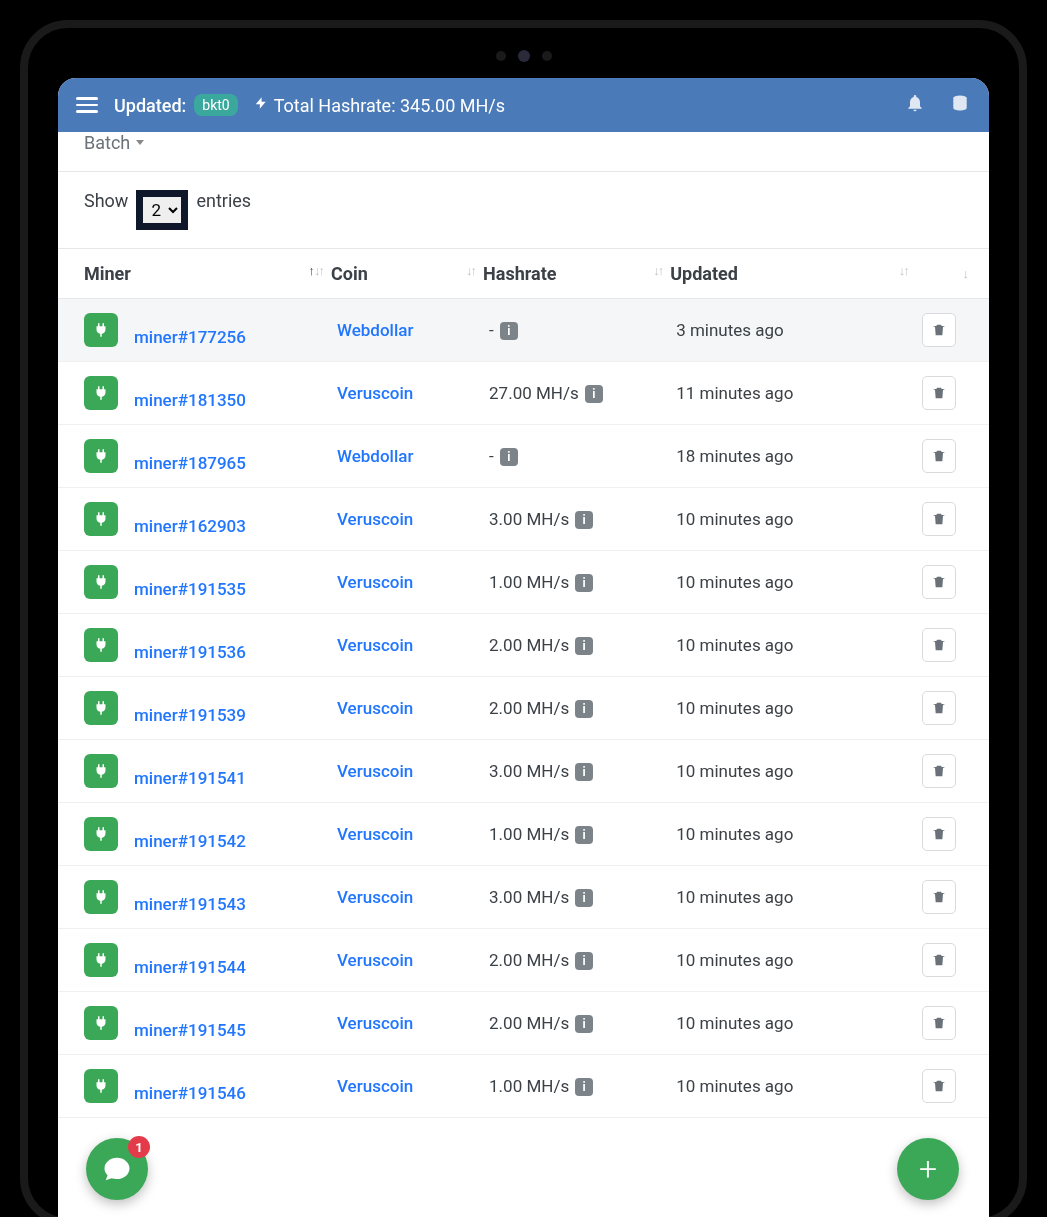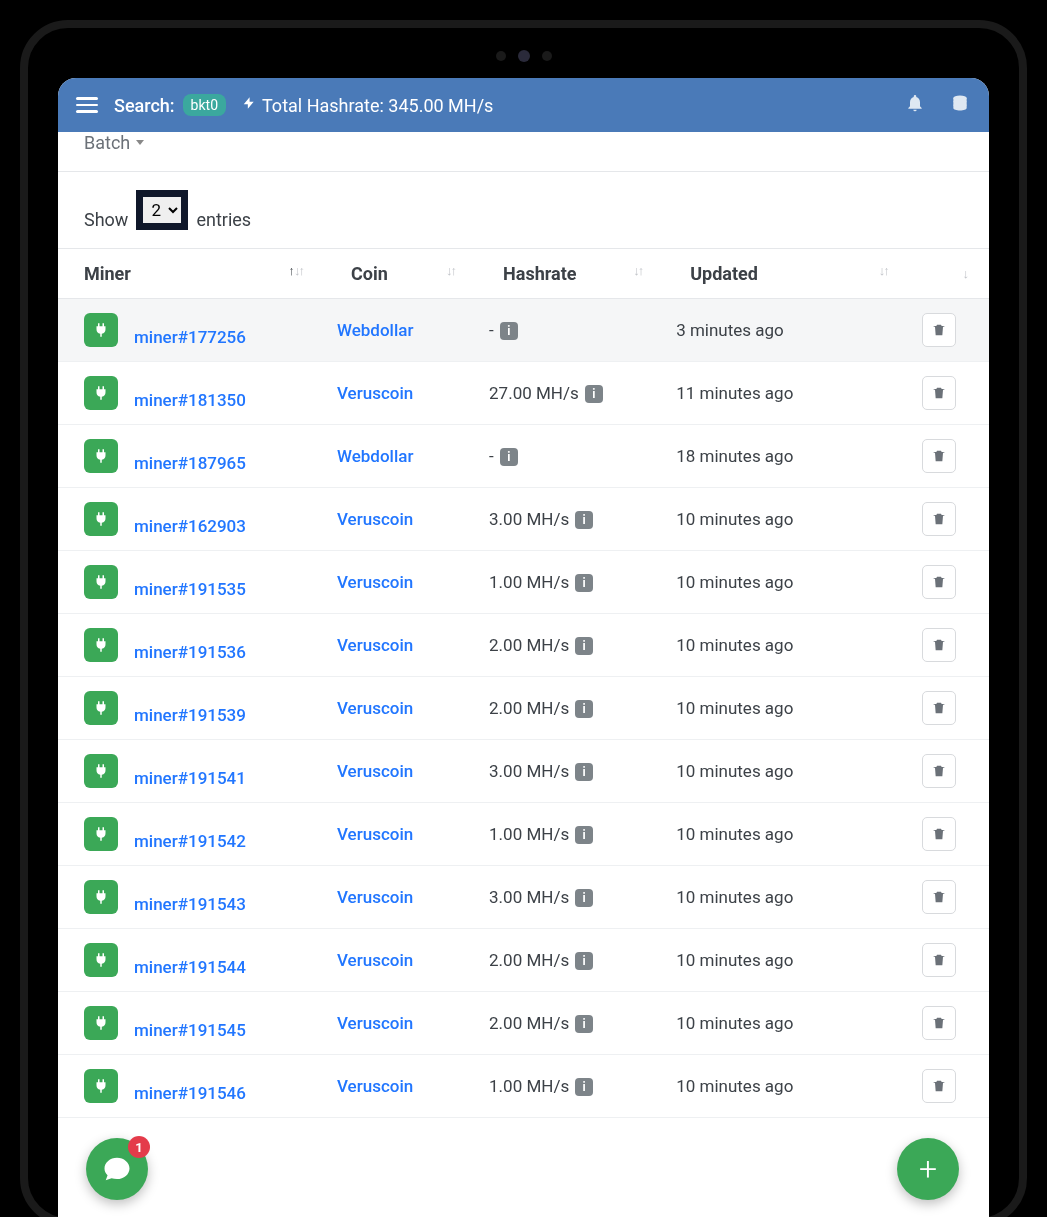--- a/index.html
+++ b/index.html
@@ -19,26 +19,26 @@
 .top-right{margin-left:auto;display:flex;gap:24px;align-items:center}
 .icon-btn{cursor:pointer;color:#dfe8f2}
 .page-header{padding:22px 26px 14px}
 .page-title{font-size:30px;font-weight:700;color:#2a2e33;display:inline}
 .page-sub{font-size:20px;color:#888;font-weight:400;margin-left:6px}
 .batch-row{padding:0 26px 18px}
 .batch-btn{color:#6b7178;font-size:18px;background:none;border:none;cursor:pointer;display:flex;align-items:center;gap:6px}
 .caret-down{width:0;height:0;border-left:4px solid transparent;border-right:4px solid transparent;border-top:5px solid #888}
 .table-card{border-top:1px solid #e5e7ea;margin:0}
 .table-controls{display:flex;align-items:center;padding:18px 26px;font-size:18px;color:#3c4147}
-.controls-left{display:flex;align-items:flex-end;gap:8px}
+.controls-left{display:flex;align-items:flex-start;gap:8px}
 .len-select{font-size:17px;padding:2px 4px;border:7px solid #0f172a;background:#efefef;width:52px}
 .controls-right{margin-left:auto;display:flex;align-items:center;gap:10px}
 .search-input{border:1px solid #d0d3d8;border-radius:4px;padding:6px 10px;width:210px;font-size:16px}
 table{width:100%;border-collapse:collapse}
-thead th{text-align:left;padding:14px 24px;font-size:18px;font-weight:700;color:#3c4147;border-bottom:1px solid #e5e7ea;border-top:1px solid #e5e7ea}
+thead th{text-align:left;padding:14px 4px;font-size:18px;font-weight:700;color:#3c4147;border-bottom:1px solid #e5e7ea;border-top:1px solid #e5e7ea}
 thead th:first-child{padding-left:26px}
 .sort-arrows{float:right;color:#c0c3c8;font-size:13px;letter-spacing:-2px}
 .sort-arrows .active{color:#3c4147}
 tbody tr{border-bottom:1px solid #eef0f2}
 tbody tr.hover{background:#f5f6f7}
 tbody td{padding:14px 10px;font-size:17px;color:#3c4147;vertical-align:middle}
 tbody td:first-child{padding-left:26px}
 .miner-cell{display:flex;align-items:flex-end;gap:16px}
 .plug-icon{width:34px;height:34px;background:#3ba857;border-radius:6px;display:flex;align-items:center;justify-content:center;flex-shrink:0}
 .plug-icon svg{width:18px;height:18px;fill:#fff}
@@ -67,21 +67,21 @@
       <div class="camera-dot"></div>
   </div>
   <div class="screen">
 
     <div class="topbar">
       <div class="hamburger">
         <span></span>
           <span></span>
           <span></span>
       </div>
-      <span class="acct-label">Search:</span>
+      <span class="acct-label">Updated:</span>
       <span class="acct-badge">bkt0</span>
       <span class="bolt">
         <svg width="14" height="18" viewBox="0 0 24 24" fill="#fff">
             <path d="M13 2L3 14h7v8l10-12h-7z"></path>
           </svg>
       </span>
       <span class="hashrate">Total Hashrate: 345.00 MH/s</span>
       <div class="top-right">
         <span class="icon-btn">
           <svg width="20" height="20" viewBox="0 0 24 24" fill="currentColor">

